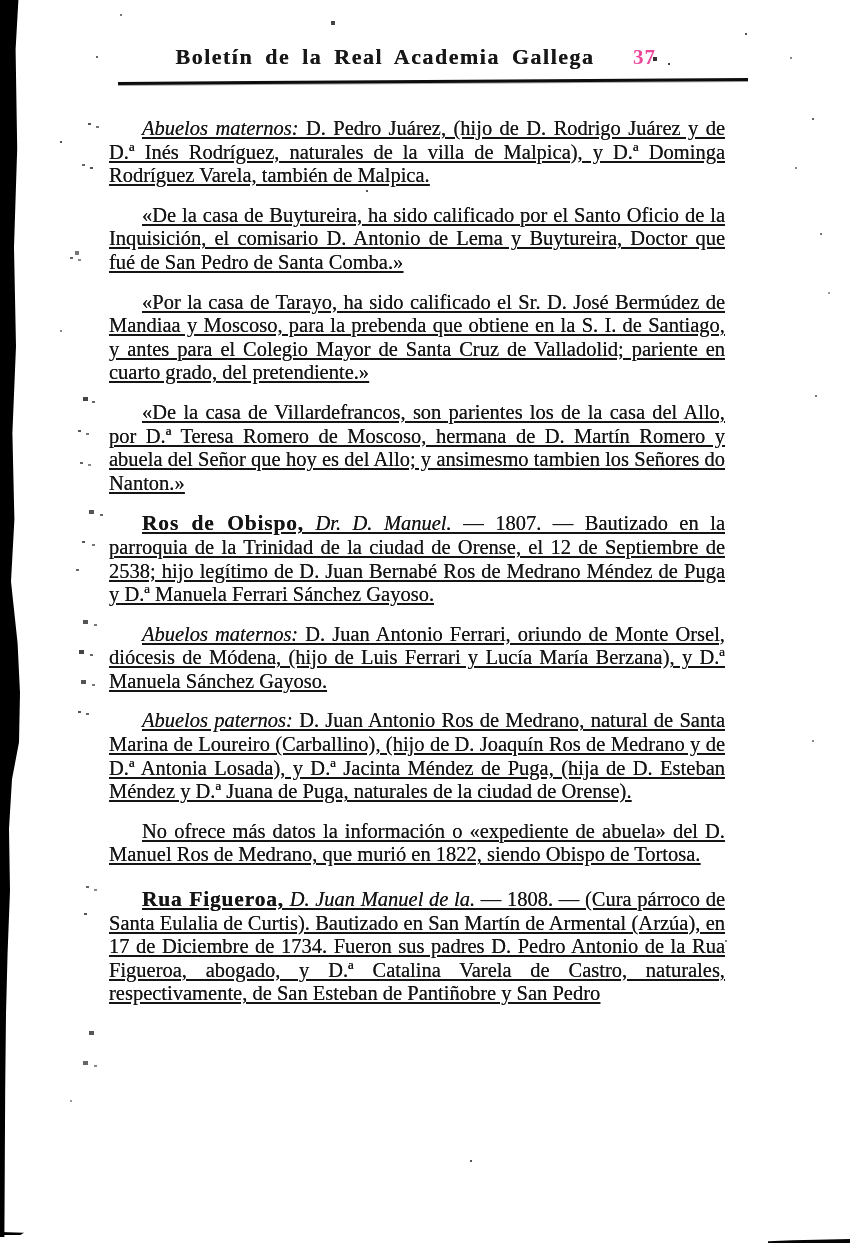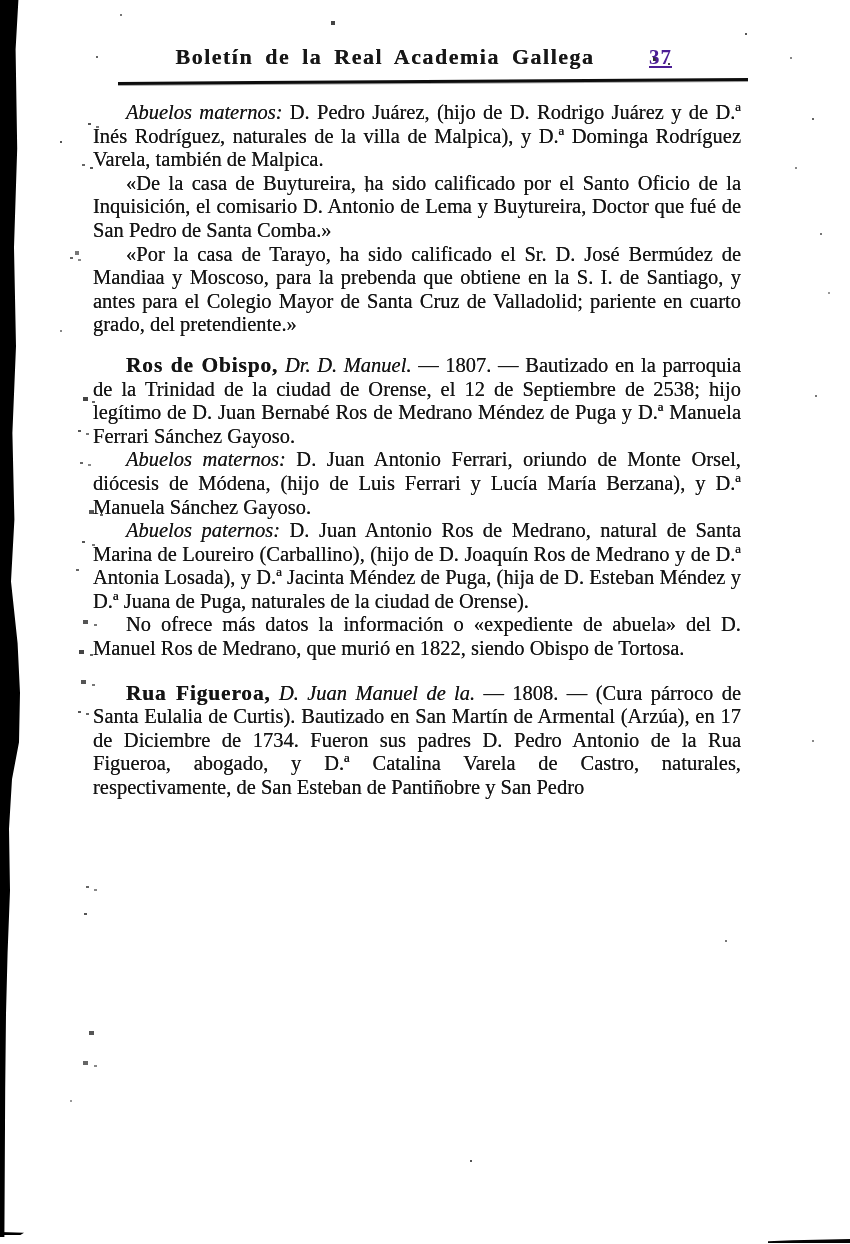--- a/index.html
+++ b/index.html
@@ -19,39 +19,38 @@
   .header{
     position:absolute;top:44px;left:0;width:770px;
     text-align:center;
   }
   .journal-title{
     font-size:22px;font-weight:bold;color:#171717;
     letter-spacing:1.5px;word-spacing:5px;
     text-shadow:0 0 0.5px rgba(0,0,0,0.75);
   }
   .page-number{
-    position:absolute;top:1px;right:98px;
-    font-size:21px;font-weight:bold;color:#4c1d95;
+    position:absolute;top:1px;right:114px;
+    font-size:21px;font-weight:bold;color:#ec4899;
     letter-spacing:1px;
-    text-decoration:underline;
   }
   .header-rule{
     position:absolute;top:80px;left:118px;width:630px;height:3px;
     background:#0d0d0d;
     transform:rotate(-0.35deg);
     box-shadow:0 1px 0 rgba(0,0,0,0.35);
   }
   
   .body-text{
     position:absolute;top:101px;left:93px;width:648px;
     font-size:20.5px;line-height:23.6px;
     text-align:justify;
     text-shadow:0 0 0.45px rgba(10,10,10,0.8);
   }
-  .para{margin:0;text-indent:33px;}
+  .para{margin:16px;text-indent:33px;text-decoration:underline;}
   .section-heading{
     margin:13px 0 9px 0;
     font-size:20.5px;font-weight:normal;
     text-align:center;text-indent:0;
     letter-spacing:0.5px;
   }
   .entry{margin-top:17px;}
   .entry2{margin-top:21px;}
   .entry-name{
     font-weight:bold;font-size:21.5px;letter-spacing:0.8px;
@@ -139,20 +138,21 @@
 
   <main class="body-text">
 
     <p class="para"><span class="lead-italic">Abuelos maternos:</span><span> D. Pedro Juárez, (hijo de D. Rodrigo Juárez y de D.ª Inés Rodríguez, naturales de la villa de Malpica), y D.ª Dominga Rodríguez Varela, también de Malpica.</span></p>
 
 
     <p class="para">«De la casa de Buytureira, ha sido calificado por el Santo Oficio de la Inquisición, el comisario D. Antonio de Lema y Buytureira, Doctor que fué de San Pedro de Santa Comba.»</p>
 
     <p class="para">«Por la casa de Tarayo, ha sido calificado el Sr. D. José Bermúdez de Mandiaa y Moscoso, para la prebenda que obtiene en la S. I. de Santiago, y antes para el Colegio Mayor de Santa Cruz de Valladolid; pariente en cuarto grado, del pretendiente.»</p>
 
+    <p class="para">«De la casa de Villardefrancos, son parientes los de la casa del Allo, por D.ª Teresa Romero de Moscoso, hermana de D. Martín Romero y abuela del Señor que hoy es del Allo; y ansimesmo tambien los Señores do Nanton.»</p>
 
     <p class="para entry"><span class="entry-name">Ros de Obispo,</span><span class="entry-title"> Dr. D. Manuel.</span><span> — 1807. — Bautizado en la parroquia de la Trinidad de la ciudad de Orense, el 12 de Septiembre de 2538; hijo legítimo de D. Juan Bernabé Ros de Medrano Méndez de Puga y D.ª Manuela Ferrari Sánchez Gayoso.</span></p>
 
     <p class="para"><span class="lead-italic">Abuelos maternos:</span><span> D. Juan Antonio Ferrari, oriundo de Monte Orsel, diócesis de Módena, (hijo de Luis Ferrari y Lucía María Berzana), y D.ª Manuela Sánchez Gayoso.</span></p>
 
     <p class="para"><span class="lead-italic">Abuelos paternos:</span><span> D. Juan Antonio Ros de Medrano, natural de Santa Marina de Loureiro (Carballino), (hijo de D. Joaquín Ros de Medrano y de D.ª Antonia Losada), y D.ª Jacinta Méndez de Puga, (hija de D. Esteban Méndez y D.ª Juana de Puga, naturales de la ciudad de Orense).</span></p>
 
 
     <p class="para">No ofrece más datos la información o «expediente de abuela» del D. Manuel Ros de Medrano, que murió en 1822, siendo Obispo de Tortosa.</p>
 

